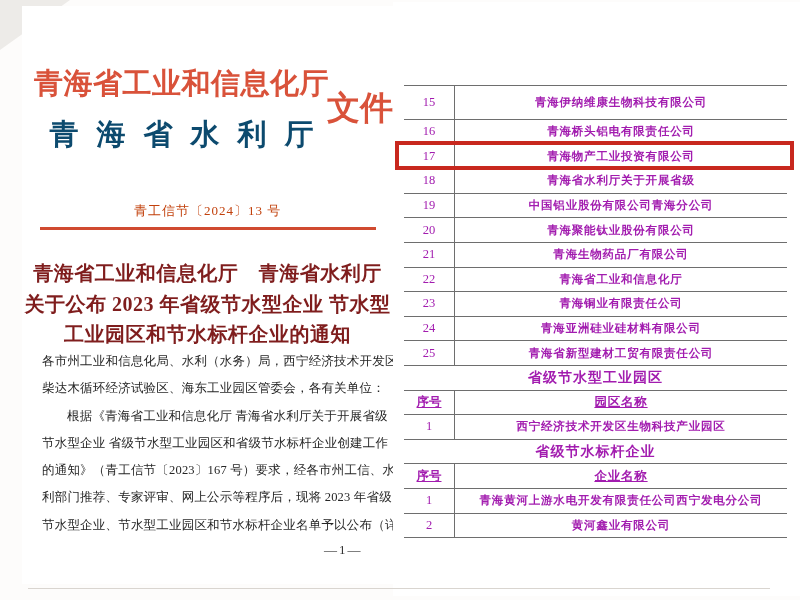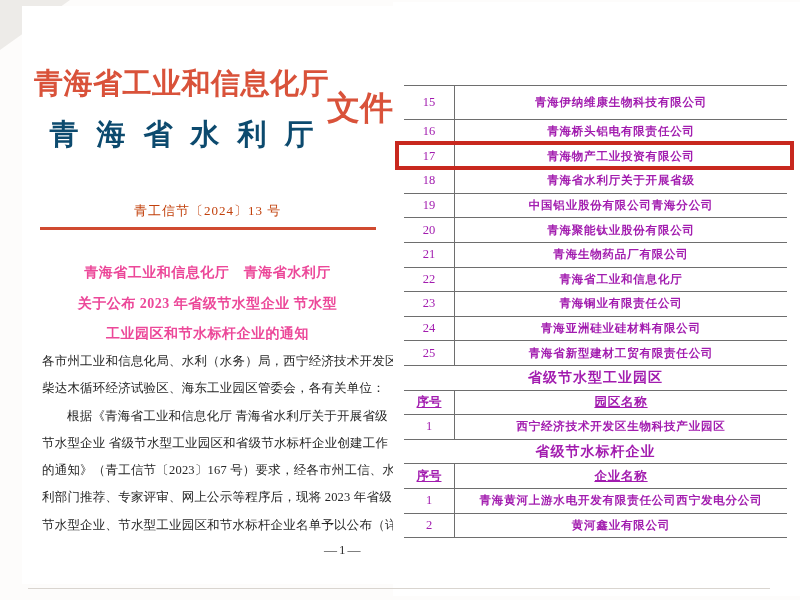--- a/index.html
+++ b/index.html
@@ -24,21 +24,21 @@
   .lh1 { font-size:29px; font-weight:bold; color:#d9523a; white-space:nowrap; letter-spacing:0.5px; }
   .lh2 { font-size:29px; font-weight:bold; color:#0c4a6e; white-space:nowrap; letter-spacing:18px; margin-right:-18px;text-align:center; }
   .lh-suffix { font-size:33px; font-weight:bold; color:#d9523a; align-self:flex-start;
     margin-top:22px; margin-left:-2px; white-space:nowrap; }
 
   .doc-number { position:absolute; top:196px; left:0; width:100%; text-align:center;
     font-size:13px; color:#c2410c; letter-spacing:1px; }
   .red-rule { position:absolute; top:221px; left:18px; width:336px; height:3px; background:#d04a30; }
 
   .doc-title { position:absolute; top:252px; left:0; width:100%; text-align:center;
-    font-size:14px; font-weight:bold; color:#ec4899; line-height:30.5px; letter-spacing:0.5px; }
+    font-size:20px; font-weight:bold; color:#7f1d1d; line-height:30.5px; letter-spacing:0.5px; }
   .doc-title div { white-space:nowrap; }
 
   .doc-body { position:absolute; top:342px; left:20px; width:338px;
     font-size:12.5px; color:#262626; line-height:27.3px; }
   .doc-body div { white-space:nowrap; letter-spacing:0.2px; }
   .doc-body .indent { padding-left:25px; }
 
   .page-num { position:absolute; top:536px; left:302px; font-size:13px; color:#333; letter-spacing:2px; }
 
   

